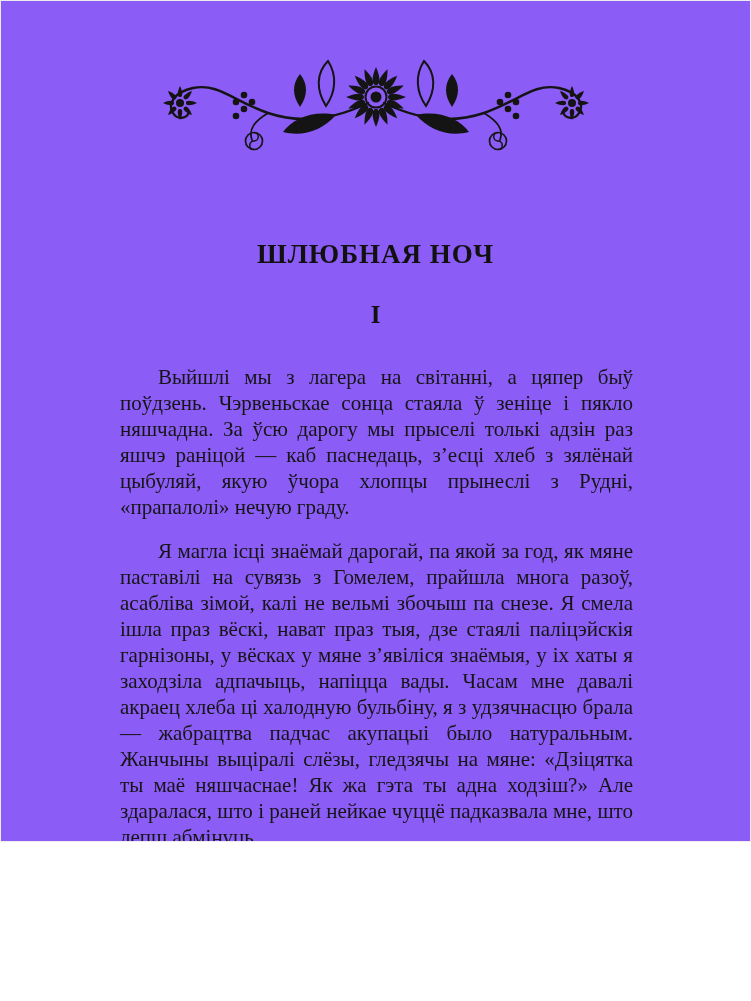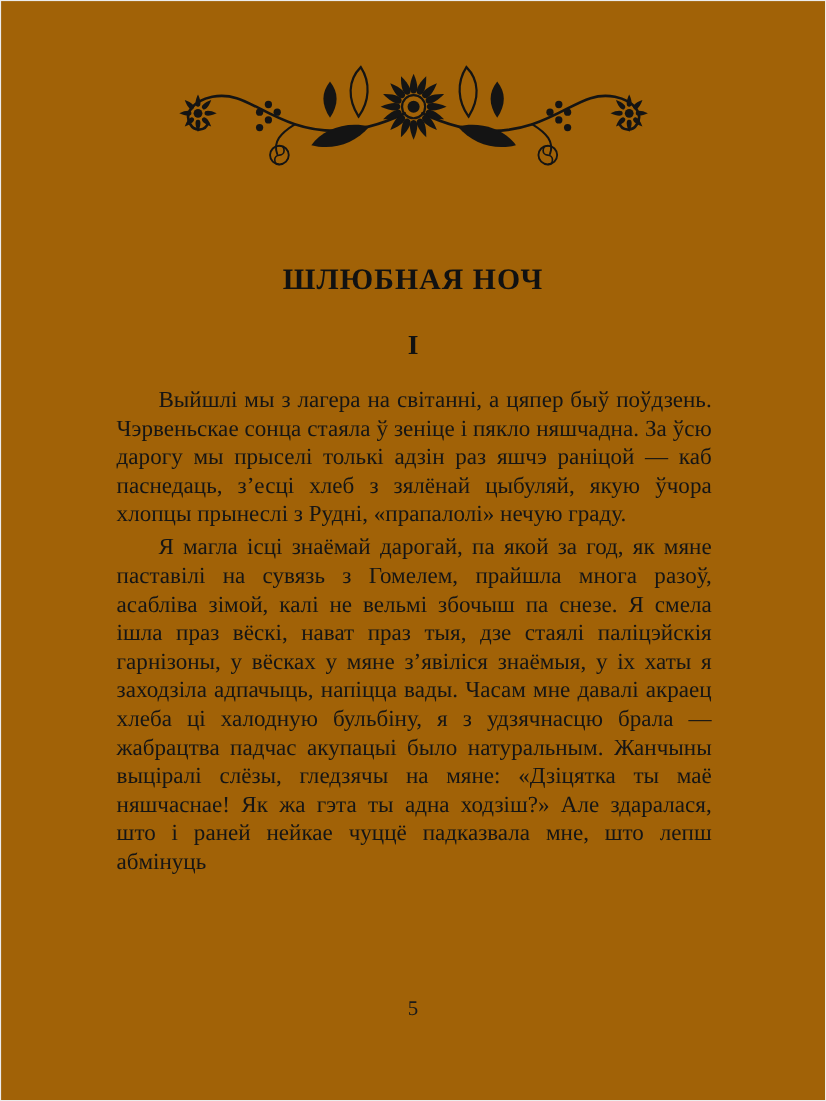--- a/index.html
+++ b/index.html
@@ -3,23 +3,23 @@
 <meta charset="utf-8">
 <style>
   html, body {
     margin: 0;
     padding: 0;
     background: #ffffff;
   }
   .page {
     position: relative;
     width: 751px;
-    height: 1001px;
+    height: 842px;
     box-sizing: border-box;
-    background: #a16207;
+    background: #8b5cf6;
     border: 1px solid #ececec;
     font-family: "Liberation Serif", "DejaVu Serif", serif;
     color: #141414;
     overflow: hidden;
   }
   .ornament {
     position: absolute;
     top: 58px;
     left: 0;
     width: 100%;
@@ -47,21 +47,21 @@
     font-weight: bold;
     color: #111111;
   }
   .body-text {
     position: absolute;
     top: 345px;
     left: 101px;
     width: 549px;
   }
   .para {
-    margin: 4px;
+    margin: 18px;
     text-align: justify;
     text-indent: 38px;
     font-size: 21px;
     line-height: 26px;
     color: #151515;
   }
   .page-number {
     position: absolute;
     top: 906px;
     left: 0;

